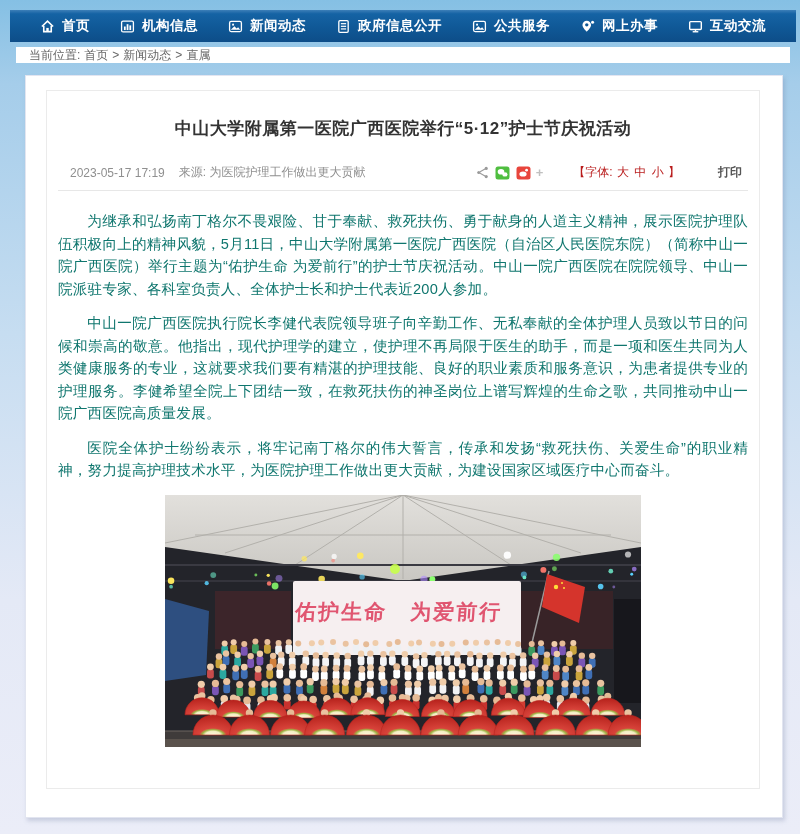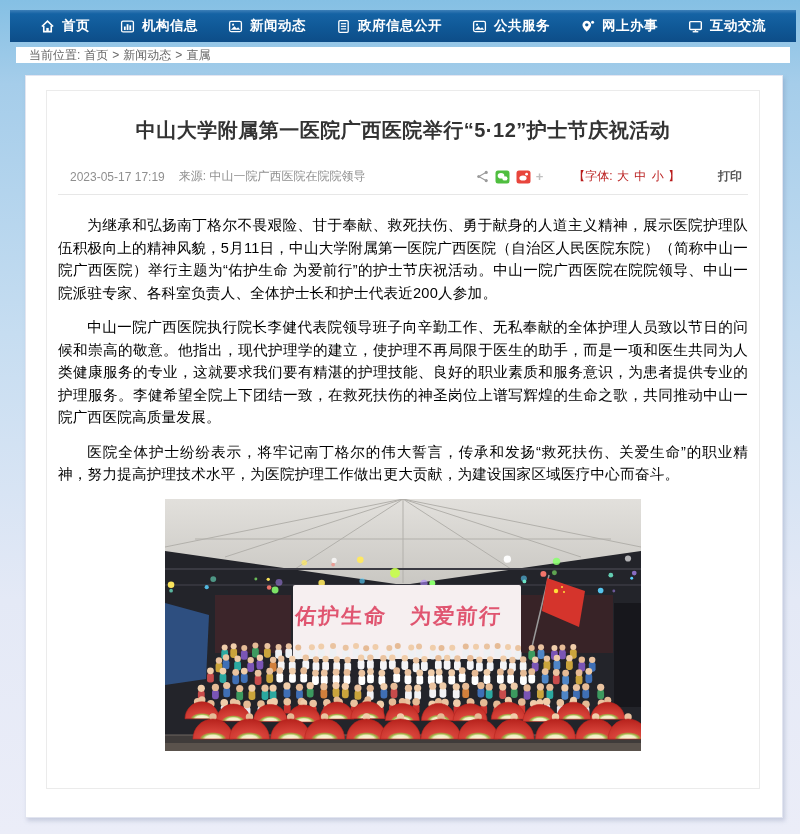--- a/index.html
+++ b/index.html
@@ -28,39 +28,39 @@
   
   .panel{
     position:absolute;top:75px;left:25px;right:17px;bottom:16px;background:#fff;
     border:1px solid #e2e5f0;box-shadow:2px 3px 4px rgba(110,125,160,.28);
   }
   .article-box{
     position:absolute;top:14px;left:20px;right:22px;bottom:28px;
     border:1px solid #ebebeb;padding:0 11px;box-sizing:border-box;overflow:hidden;
   }
   .article-title{
-    margin:26px 0 0;text-align:center;font-size:20px;color:#333;
+    margin:26px 0 0;text-align:center;font-size:17px;color:#333;
     font-weight:bold;letter-spacing:.5px;
   }
   .meta-row{
     margin-top:24px;display:flex;align-items:center;font-size:12px;color:#8f8f8f;
     padding:0 2px;
     justify-content:flex-end;
   }
   .meta-date{margin-left:10px;}
   .meta-src{margin-left:14px;}
   .meta-right{margin-left:auto;display:flex;align-items:center;}
   .share-ic{margin-left:6px;cursor:pointer;display:flex;align-items:center;}
   .plus-ic{margin-left:5px;color:#c0c0c0;font-weight:bold;font-size:13px;cursor:pointer;}
   .font-sel{margin-left:30px;color:#b91c1c;}
   .font-sel .fsz{cursor:pointer;margin:0 1px;}
   .print-btn{margin-left:38px;margin-right:4px;color:#555;cursor:pointer;font-weight:bold;}
   .divider{border:0;border-bottom:1px solid #e7e7e7;margin:9px 0 0;}
   .article-box p{
-    font-size:14.6px;color:#000000;line-height:22.5px;text-indent:2em;
+    font-size:14.6px;color:#0f766e;line-height:22.5px;text-indent:2em;
     text-align:justify;margin:12px 0 0;letter-spacing:.2px;
   }
   .article-box p.first{margin-top:19px;}
   .photo-wrap{text-align:center;margin-top:13px;}
   .photo-wrap svg{display:inline-block;}
 </style>
 </head>
 <body>
 
 <div class="topnav">
@@ -149,21 +149,21 @@
 
 <div class="panel">
   <div class="article-box">
 
     <h1 class="article-title">中山大学附属第一医院广西医院举行“5·12”护士节庆祝活动</h1>
 
     <div class="meta-row">
       <span class="meta-date">2023-05-17 17:19</span>
       <span class="meta-src">
         <span>来源:</span>
-        <span>中山一院广西医院在院院领导</span>
+        <span>为医院护理工作做出更大贡献</span>
       </span>
       <span class="meta-right">
         <span class="share-ic">
             <svg width="13" height="13" viewBox="0 0 14 14">
               <circle cx="11" cy="2.6" r="1.7" fill="#9a9a9a"></circle>
               <circle cx="3" cy="7" r="1.7" fill="#9a9a9a"></circle>
               <circle cx="11" cy="11.4" r="1.7" fill="#9a9a9a"></circle>
               <line x1="4.4" y1="6.2" x2="9.7" y2="3.3" stroke="#9a9a9a" stroke-width="1.2"></line>
               <line x1="4.4" y1="7.8" x2="9.7" y2="10.7" stroke="#9a9a9a" stroke-width="1.2"></line>
             </svg>

